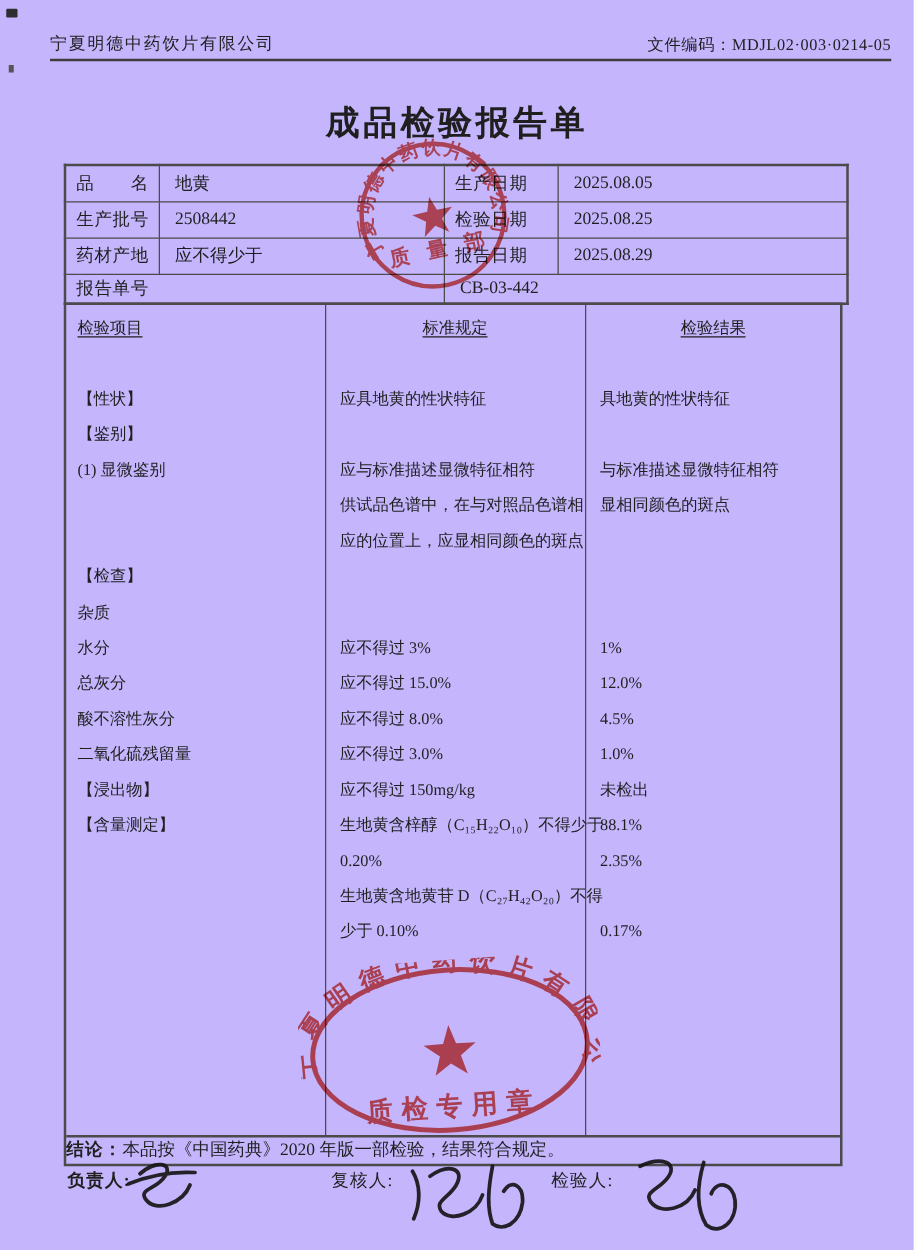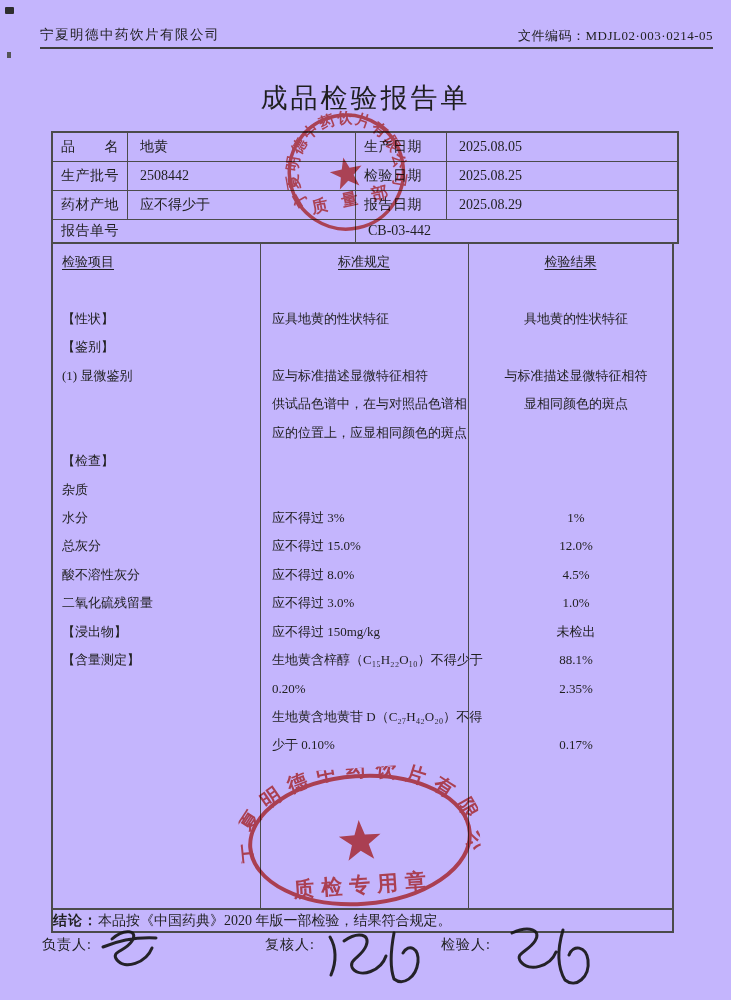--- a/index.html
+++ b/index.html
@@ -4,45 +4,45 @@
 <style>
   html,body{margin:0;padding:0;}
   .page{position:relative;width:731px;height:1000px;background:#c4b5fd;
         font-family:"Liberation Serif","DejaVu Serif",serif;color:#1f1f1f;overflow:hidden;}
   .speck1{position:absolute;left:5px;top:7px;width:9px;height:7px;background:#2e2e2e;border-radius:1px;}
   .speck2{position:absolute;left:7px;top:52px;width:4px;height:6px;background:#555;}
   .company{position:absolute;left:40px;top:26px;font-size:13.5px;letter-spacing:1.5px;}
   .doccode{position:absolute;right:18px;top:27px;font-size:13px;letter-spacing:.5px;}
   .hrule{position:absolute;left:40px;top:47px;width:673px;height:2px;background:#3d3d3d;}
   .title{position:absolute;left:0;top:80px;width:731px;text-align:center;
-         font-size:27px;font-weight:normal;letter-spacing:3px;}
+         font-size:27px;font-weight:bold;letter-spacing:3px;}
   
   .info-table{position:absolute;left:51px;top:131px;border-collapse:collapse;table-layout:fixed;}
   .info-table td{border:1.5px solid #4b4b4b;padding:0 8px;font-size:14px;white-space:nowrap;overflow:hidden;}
   .info-table{border:2px solid #4b4b4b;}
   .info-table .lbl{letter-spacing:.5px;}
   .info-table .val{padding-left:12px;}
   
   .main{position:absolute;left:51px;top:242px;width:623px;height:691px;
         border:2px solid #4b4b4b;box-sizing:border-box;}
   .vline{position:absolute;top:0;width:1.5px;height:664px;background:#4b4b4b;}
   .v1{left:206.5px;} .v2{left:414.5px;}
   .col{position:absolute;top:4px;font-size:13px;}
   .col0{left:0;width:206px;} .col1{left:208px;width:206px;} .col2{left:416px;width:203px;}
   .thead{height:28.45px;line-height:28.45px;}
   .col0 .thead{padding-left:9px;} .col1 .thead,.col2 .thead{text-align:center;}
   .thead span{text-decoration:underline;text-underline-offset:3px;}
   .tline{height:28.45px;line-height:28.45px;white-space:nowrap;}
-  .col0 .tline{padding-left:9px;} .col1 .tline{padding-left:11px;} .col2 .tline{padding-left:11px;text-align:center;}
+  .col0 .tline{padding-left:9px;} .col1 .tline{padding-left:11px;} .col2 .tline{padding-left:11px;}
   .concl{position:absolute;left:0;top:664px;width:100%;height:21px;border-top:2px solid #4b4b4b;
          line-height:21px;font-size:14px;padding-left:0;box-sizing:border-box;white-space:nowrap;}
   .concl b{letter-spacing:1px;}
   
   .siglabel{position:absolute;top:936px;font-size:14px;letter-spacing:1px;}
-  .sl1{left:42px;} .sl2{left:265px;} .sl3{left:441px;}
+  .sl1{left:54px;font-weight:bold;} .sl2{left:265px;} .sl3{left:441px;}
   .sigsvg{position:absolute;left:0;top:915px;width:731px;height:85px;}
   .sigsvg path{fill:none;stroke:#161616;stroke-width:3;stroke-linecap:round;stroke-linejoin:round;opacity:.92;}
   
   .stamp{position:absolute;mix-blend-mode:multiply;}
   .stamp-top{left:272px;top:100px;width:150px;height:150px;transform:rotate(-12deg);opacity:.86;}
   .stamp-bottom{left:240px;top:768px;width:240px;height:144px;transform:rotate(-4deg);opacity:.88;}
 </style>
 </head>
 <body>
 

